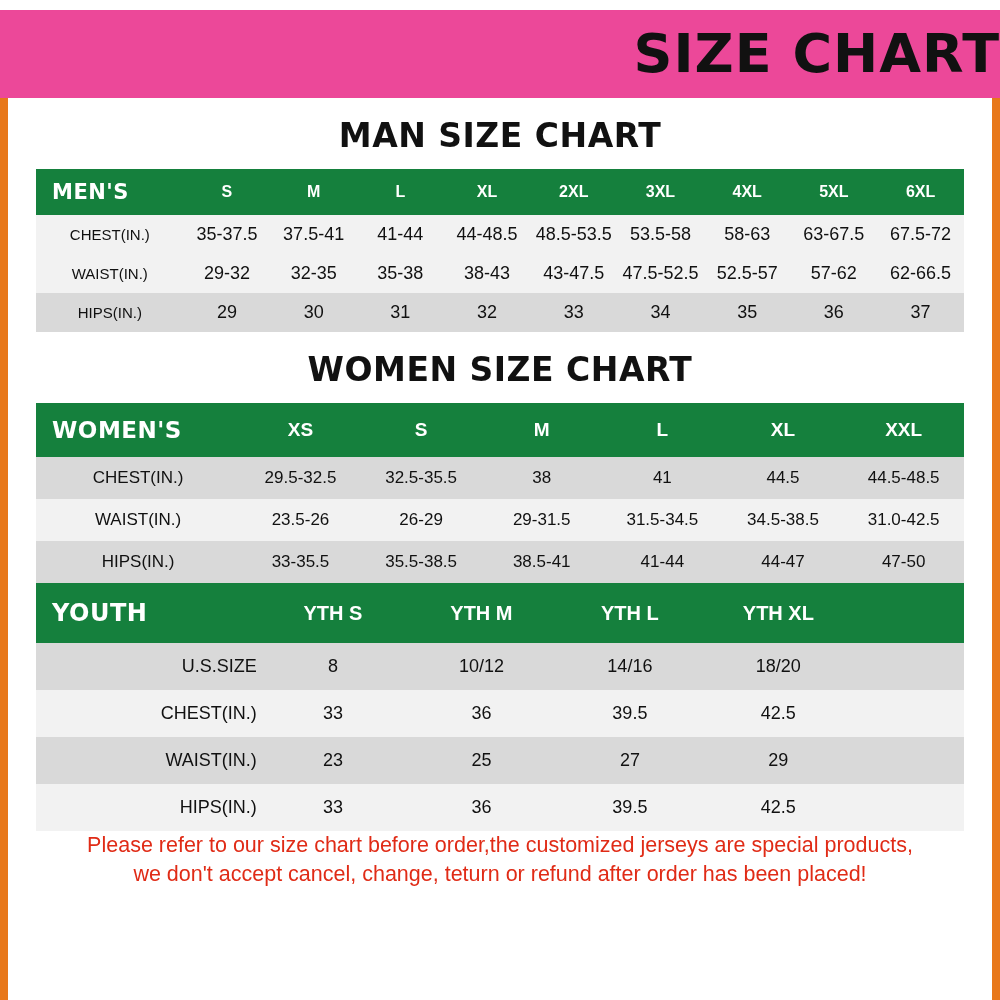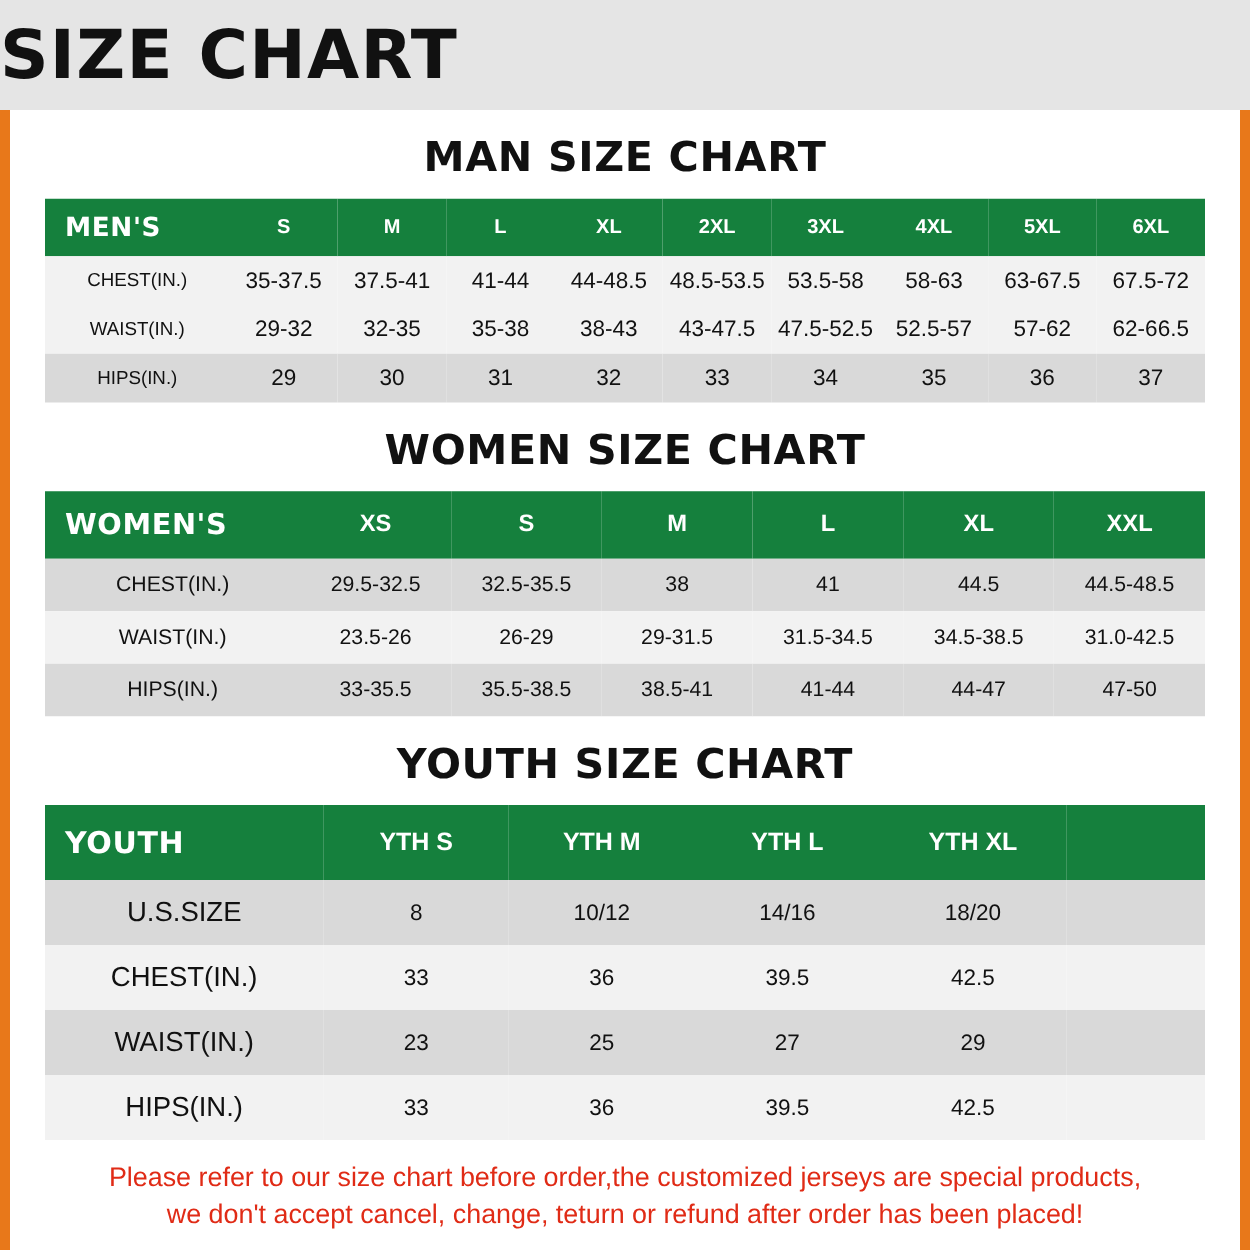--- a/index.html
+++ b/index.html
@@ -16,26 +16,26 @@
   }
   .page {
     width: 1000px;
     height: 1000px;
     position: relative;
     box-sizing: border-box;
     border-left: 8px solid #e8781a;
     border-right: 8px solid #e8781a;
   }
   .banner {
-    background: #e5e5e5;
+    background: #ec4899;
     height: 88px;
     display: flex;
     align-items: center;
-    justify-content: flex-start;
-    margin: 0 -8px;
+    justify-content: flex-end;
+    margin: 10px -8px;
   }
   .banner-title {
     font-family: "DejaVu Sans", sans-serif;
     font-weight: bold;
     font-size: 54px;
     letter-spacing: 1px;
     color: #111111;
     line-height: 1;
   }
   .section {
@@ -90,24 +90,23 @@
   
   .women thead th { font-size: 19px; padding: 14px 2px; }
   .women .hdr-label { font-size: 23px; padding-left: 16px; }
   .women tbody td { font-size: 17px; padding: 11px 2px; }
   .women .row-label { font-size: 17px; }
 
   
   .youth thead th { font-size: 20px; padding: 16px 18px; }
   .youth .hdr-label { font-size: 24px; padding-left: 16px; }
   .youth tbody td { font-size: 18px; padding: 13px 2px; }
-  .youth .row-label { font-size: 22px; }
+  .youth .row-label { font-size: 18px; text-align: right; }
 
   .footer {
-    margin-top: 16px;
     padding: 0 26px;
     color: #e02b16;
     font-size: 21.5px;
     line-height: 1.35;
     text-align: center;
   }
   .footer div { white-space: nowrap; }
 </style>
 </head>
 <body>
@@ -237,21 +236,20 @@
           <td>38.5-41</td>
           <td>41-44</td>
           <td>44-47</td>
           <td>47-50</td>
         </tr>
       </tbody>
     </table>
   </div>
 
   <div class="section">
-    <div class="section-title">YOUTH SIZE CHART</div>
     <table class="youth">
       <colgroup>
         <col style="width:24%">
           <col style="width:16%">
           <col style="width:16%">
           <col style="width:16%">
         <col style="width:16%">
           <col style="width:12%">
       </colgroup>
       <thead>

